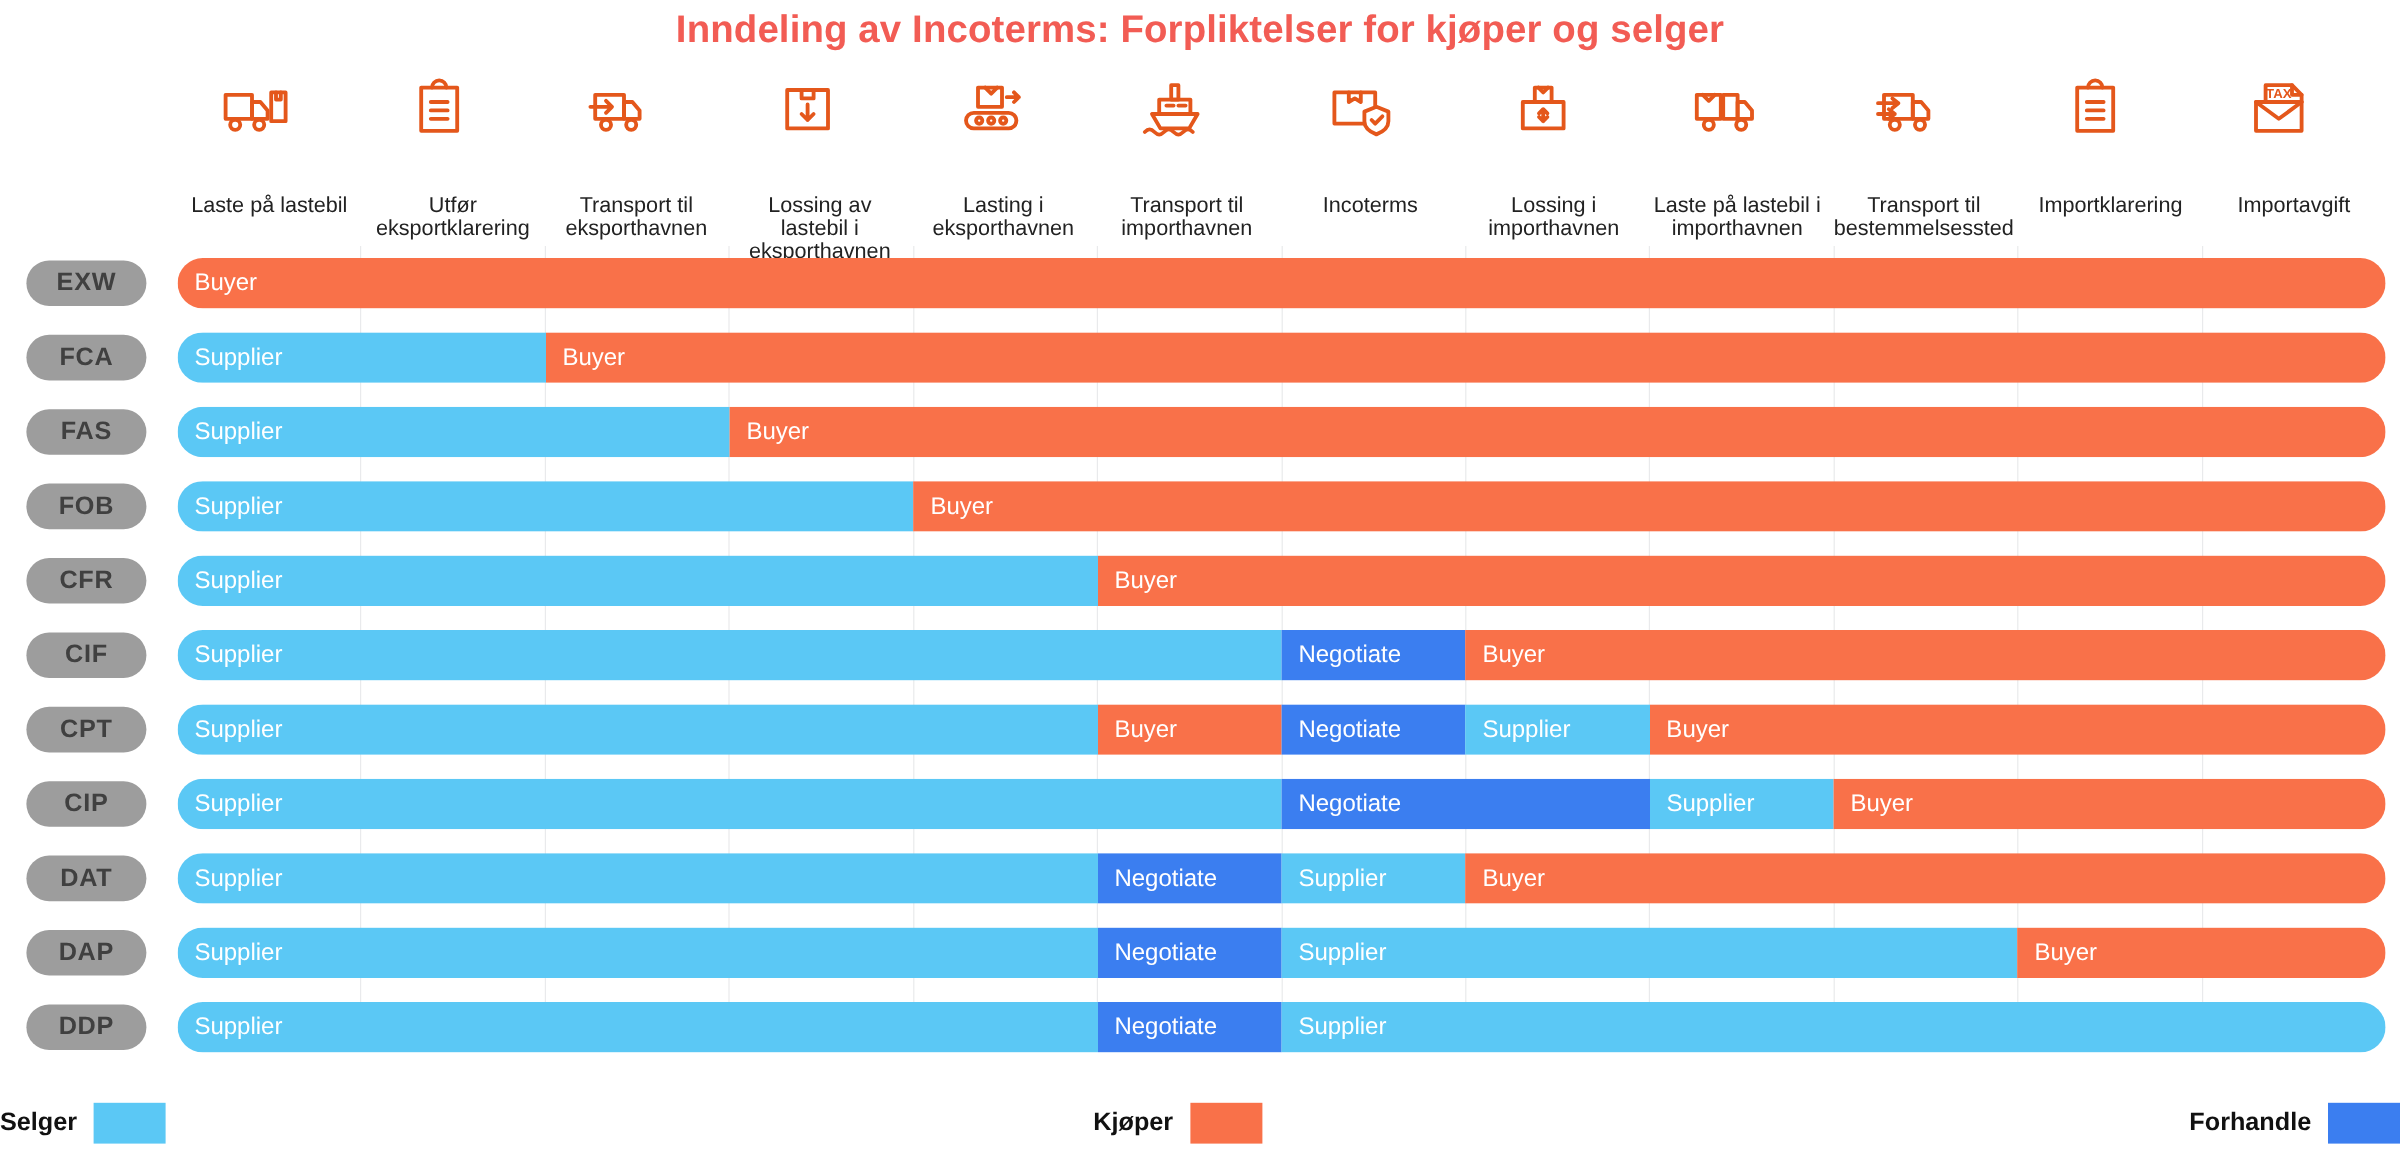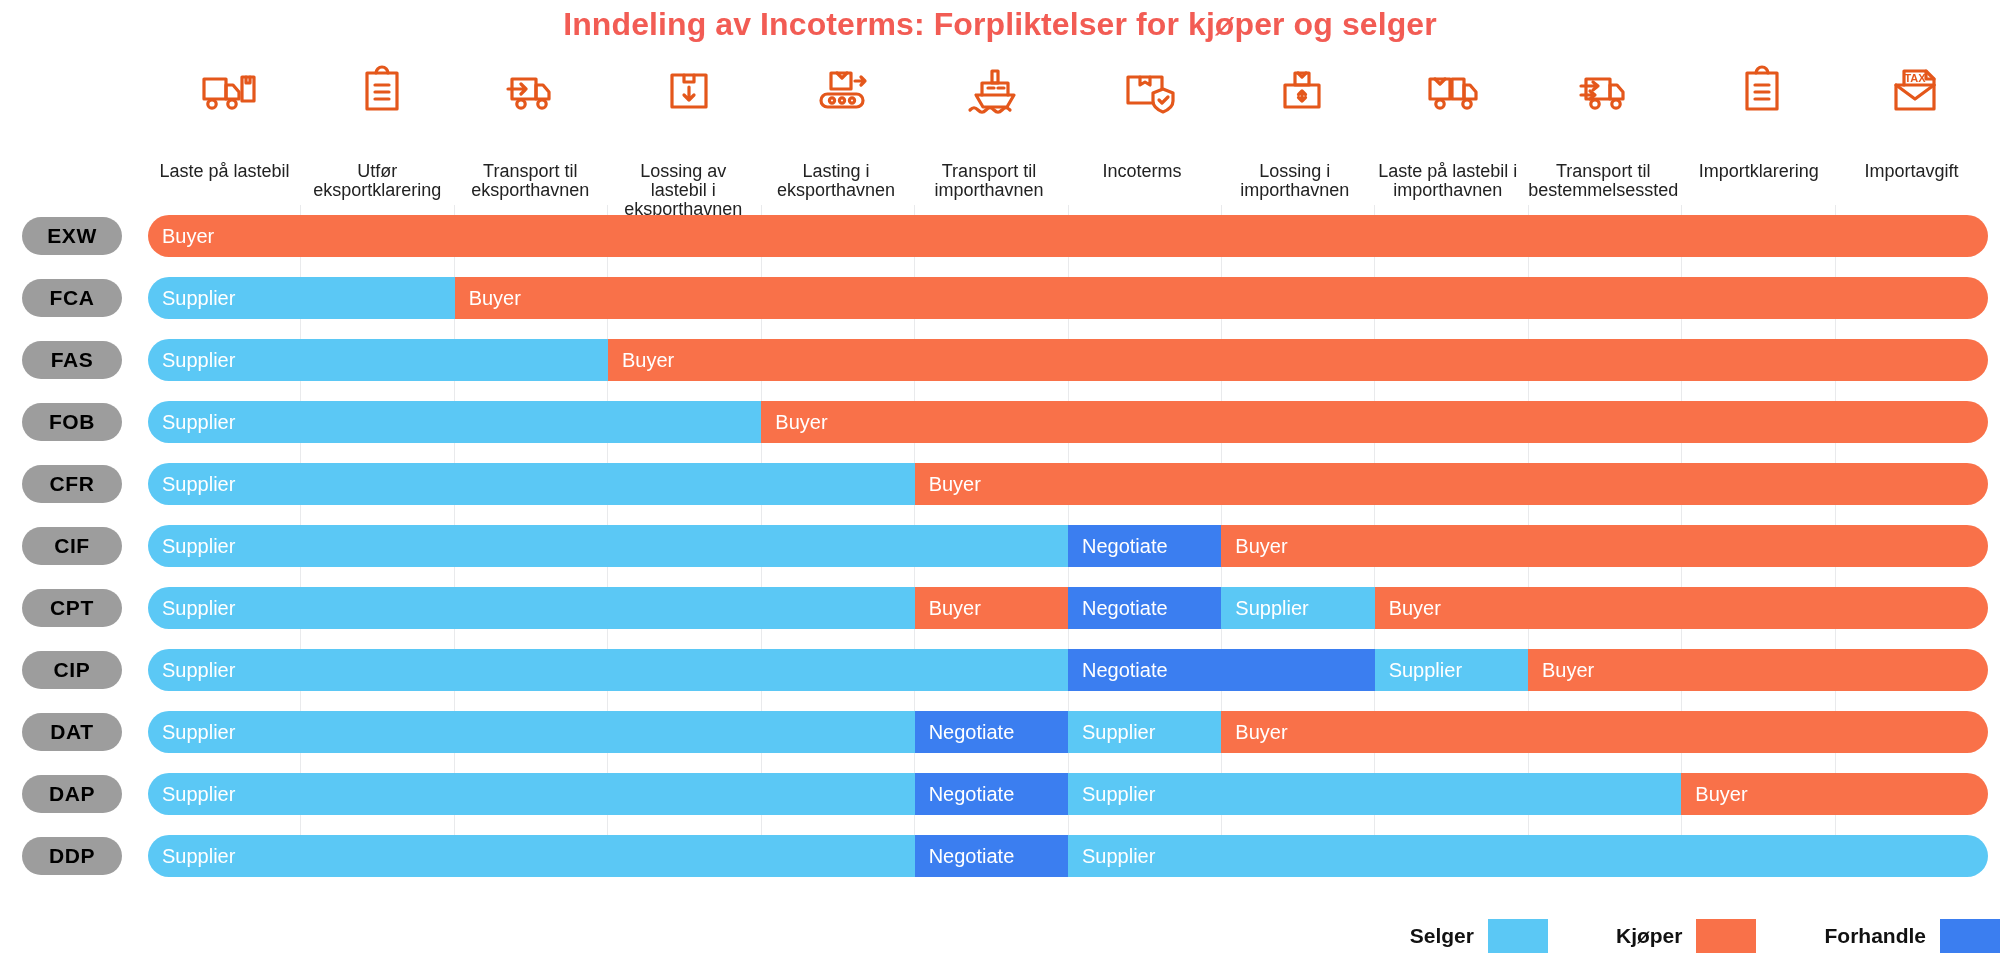--- a/index.html
+++ b/index.html
@@ -14,21 +14,21 @@
   #chart-title{
     position:absolute;left:0;top:6px;width:2000px;
     text-align:center;
     font-size:32px;font-weight:bold;letter-spacing:.1px;
     color:#F25C54;
     white-space:nowrap;
   }
   
   
   #icon-row{
-    position:absolute;left:152px;top:60px;width:1840px;height:60px;
+    position:absolute;left:136px;top:60px;width:1840px;height:60px;
     display:flex;
   }
   .icon-cell{
     flex:1 1 0;display:flex;align-items:center;justify-content:center;
   }
   .icon-cell svg{display:block;}
   #header-row{
     position:absolute;left:148px;top:162px;width:1840px;height:46px;
     display:flex;
   }
@@ -50,41 +50,41 @@
   .gcol:last-child{border-right:none;}
   
   #rows{position:absolute;left:0;top:205px;width:2000px;}
   .row{
     position:relative;height:62px;
   }
   .pill{
     position:absolute;left:22px;top:12px;
     width:100px;height:38px;border-radius:19px;
     background:#9D9D9D;
-    color:#000000;
+    color:#404040;
     font-size:21px;font-weight:bold;letter-spacing:.6px;
     display:flex;align-items:center;justify-content:center;
   }
   .bar{
     position:absolute;left:148px;top:10px;width:1840px;height:42px;
     display:flex;border-radius:21px;overflow:hidden;
   }
   .seg{
     display:flex;align-items:center;
     color:#ffffff;
     font-size:20px;
     padding-left:14px;
     box-sizing:border-box;
     white-space:nowrap;
     overflow:hidden;
   }
   
   #legend{
     position:absolute;left:0;top:912px;width:2000px;height:48px;
-    display:flex;align-items:center;justify-content:flex-end;gap:68px;
+    display:flex;align-items:center;justify-content:space-between;gap:68px;
   }
   .legend-item{display:flex;align-items:center;gap:14px;}
   .legend-label{font-size:21px;font-weight:bold;color:#111111;}
   .legend-swatch{width:60px;height:34px;}
 </style>
 </head>
 <body>
 
 <div id="chart-title">Inndeling av Incoterms: Forpliktelser for kjøper og selger</div>
 

